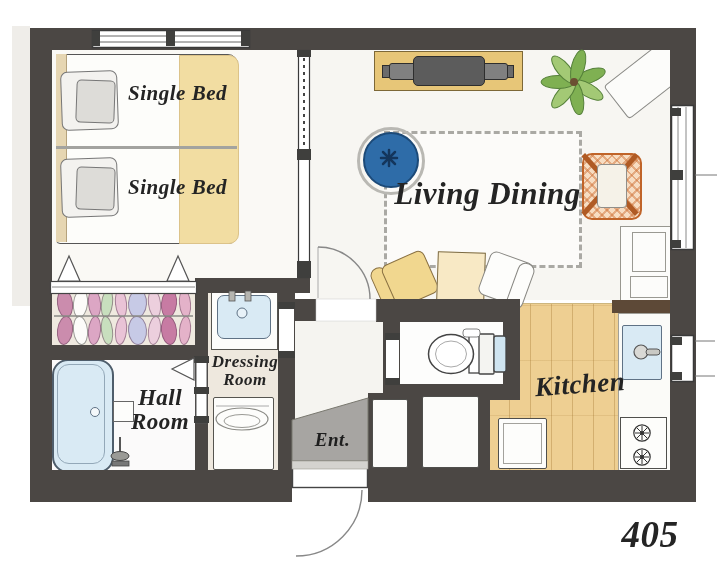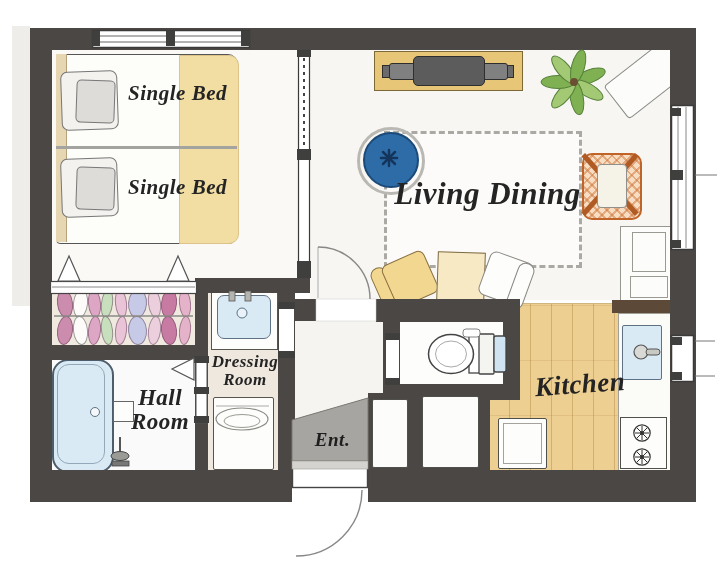--- a/index.html
+++ b/index.html
@@ -398,14 +398,15 @@
   <div class="lbl" id="lbl-kitchen">Kitchen</div>
   <div class="lbl" id="lbl-ent">Ent.</div>
   <div class="lbl" id="lbl-bath">
     <span class="ln">Hall</span>
     <span class="ln">Room</span>
   </div>
   <div class="lbl" id="lbl-dressing">
     <span class="ln">Dressing</span>
     <span class="ln">Room</span>
   </div>
+  <div class="lbl" id="lbl-unit">405</div>
 
 </div>
 
 </body></html>

